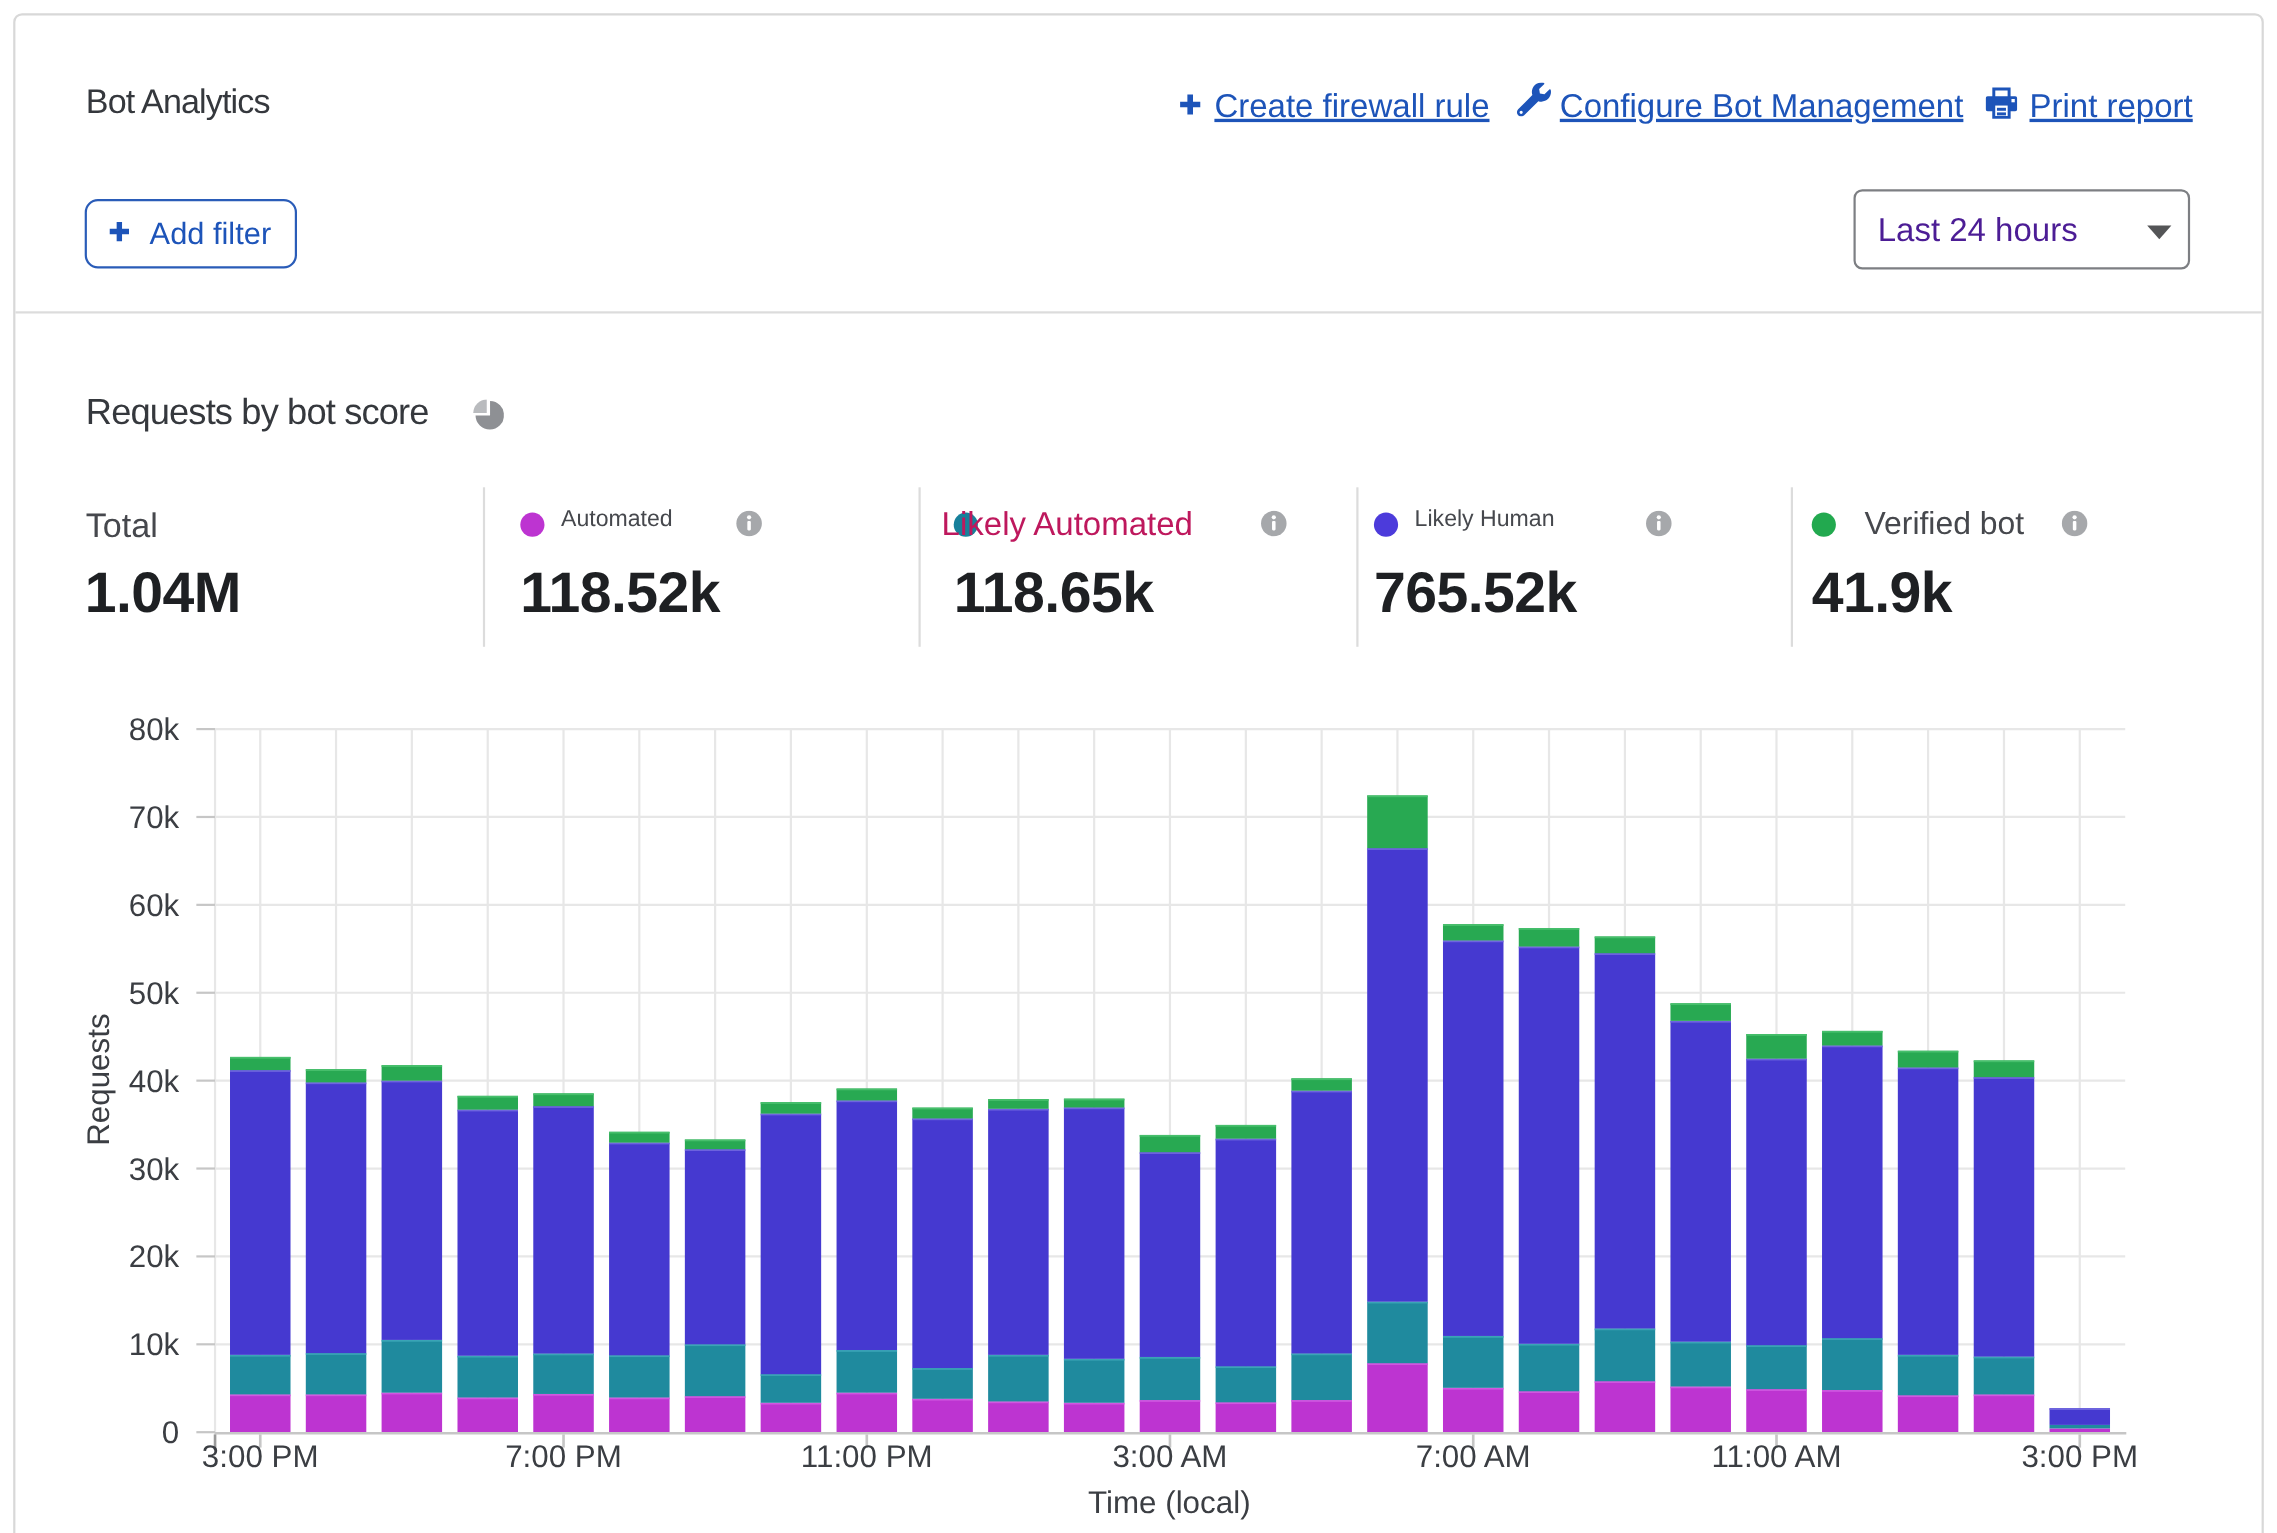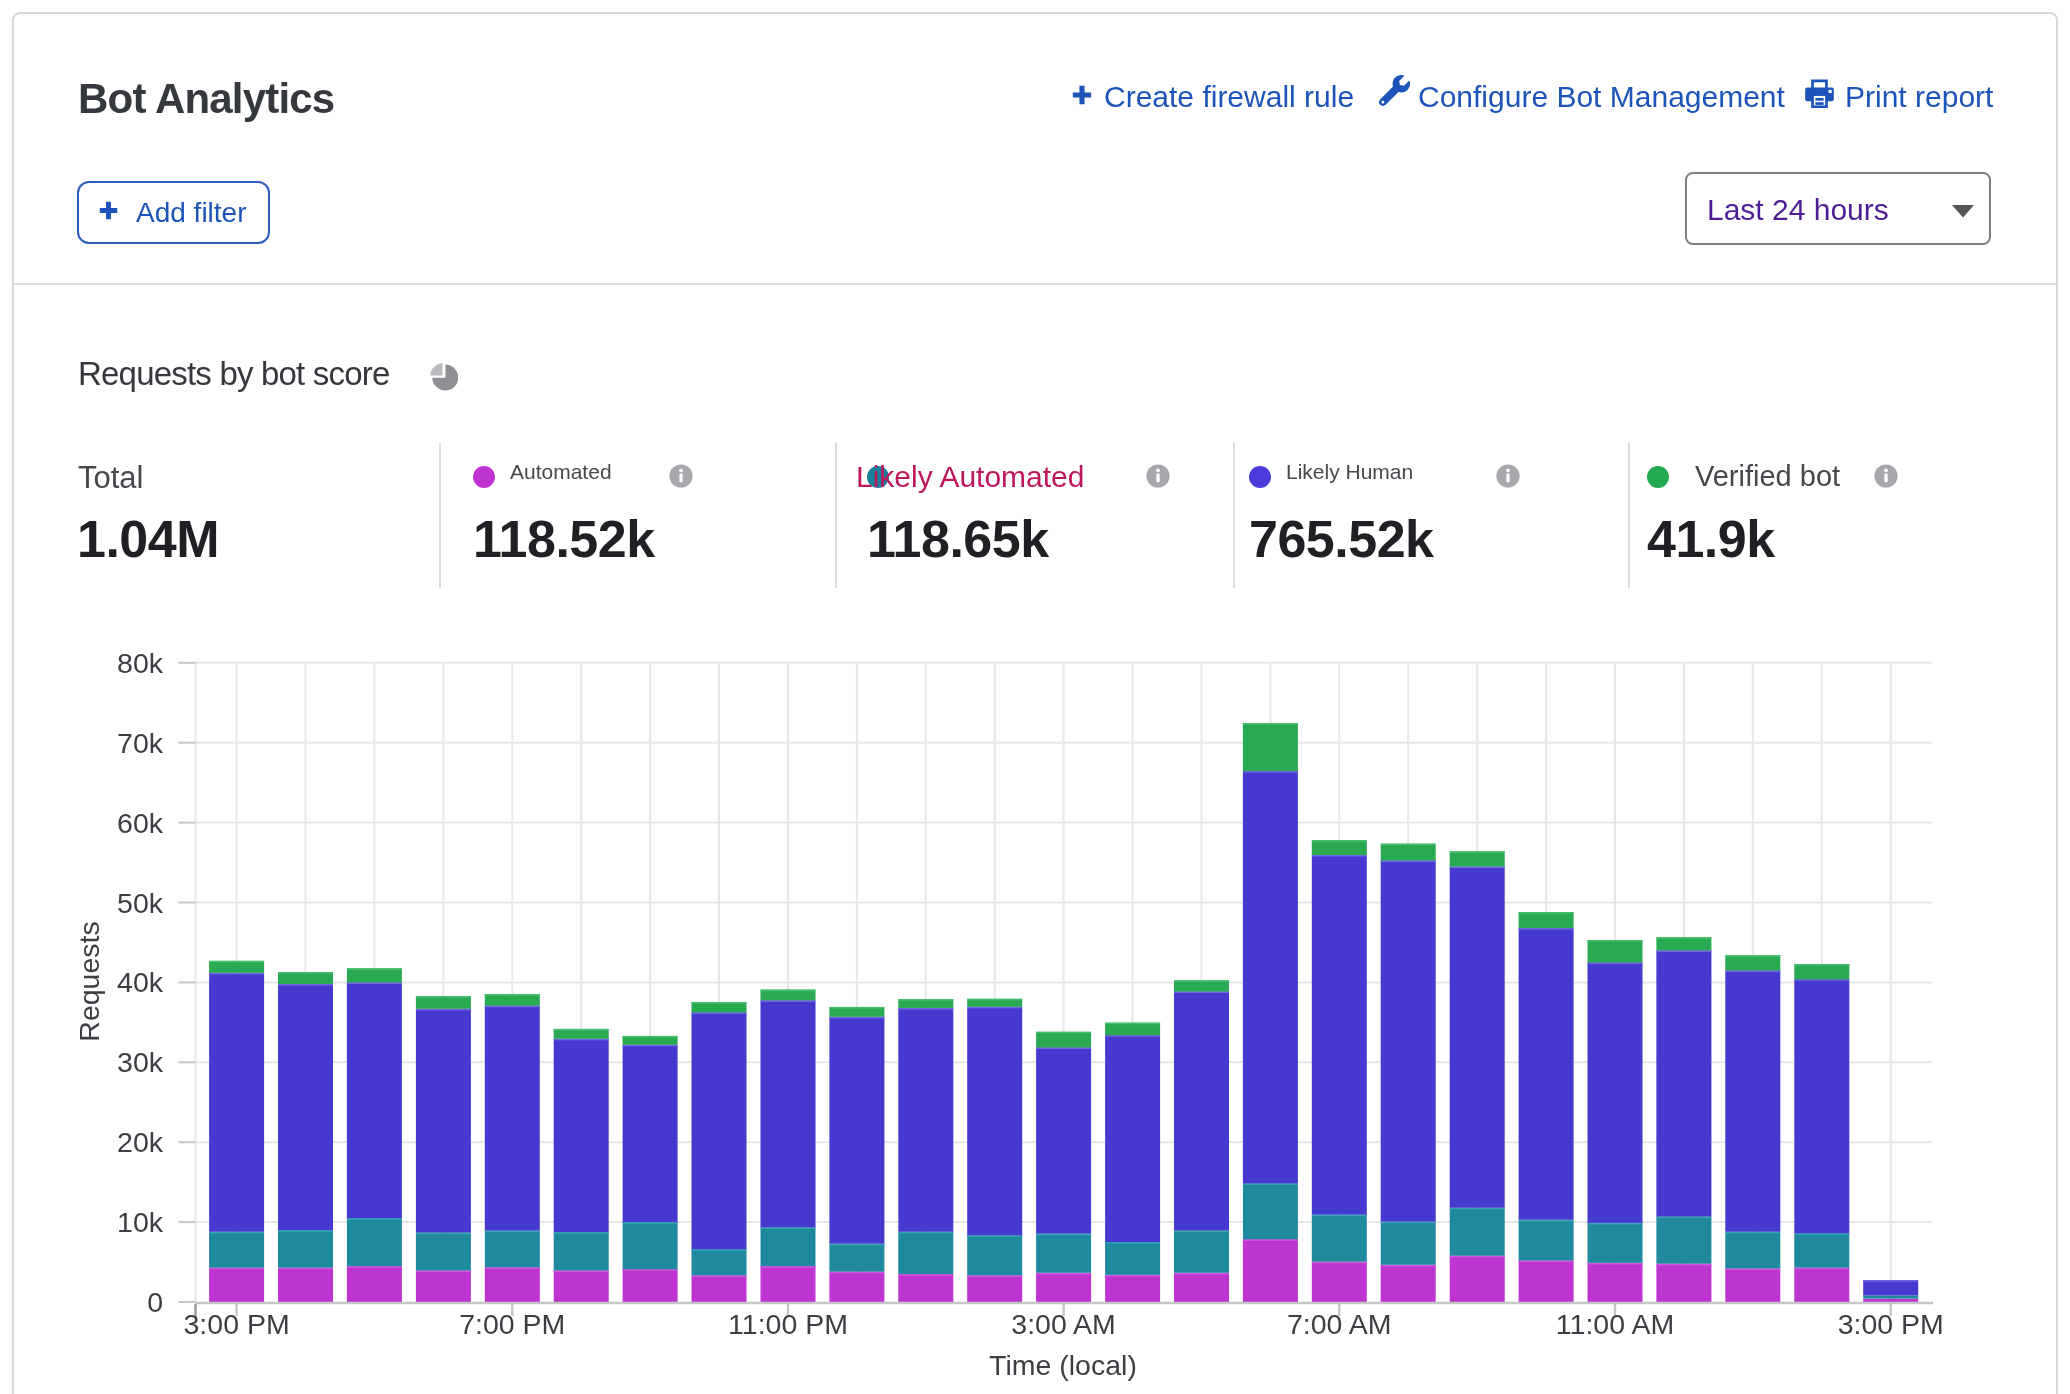--- a/index.html
+++ b/index.html
@@ -1,30 +1,30 @@
 <!DOCTYPE html>
 <html><head>
 <meta charset="utf-8">
 <style>
   * { margin:0; padding:0; box-sizing:border-box; }
   html,body { width:2070px; height:1394px; background:#fff; font-family:"Liberation Sans", sans-serif; }
   #page { position:relative; width:2070px; height:1394px; overflow:hidden; }
   .card { position:absolute; left:12px; top:12px; width:2046px; height:1420px;
           border:2px solid #d8d8d8; border-radius:8px; }
   .hsep { position:absolute; left:14px; top:283px; width:2042px; height:2px; background:#dcdcdc; }
-  .link { position:absolute; top:80px; font-size:30px; color:#1d54b9; }
+  .link { position:absolute; top:80px; font-size:30px; color:#1d54b9;text-decoration:underline; }
   .num  { position:absolute; top:509px; font-size:52px; font-weight:bold; color:#1e2023; letter-spacing:-0.5px; }
 </style>
 </head>
 <body>
 <div id="page">
   <div class="card"></div>
   <div class="hsep"></div>
 
-  <div style="position:absolute;left:78px;top:75px;font-size:42px;font-weight:bold;color:#35383d;letter-spacing:-0.8px">Bot Analytics</div>
+  <div style="position:absolute;left:78px;top:75px;font-size:31px;font-weight:normal;color:#35383d;letter-spacing:-0.8px">Bot Analytics</div>
 
   <svg style="position:absolute;left:1071px;top:84px" width="22" height="22" viewBox="0 0 24 24">
       <path fill="#1d54b9" d="M9.2 2h5.6v7.2H22v5.6h-7.2V22H9.2v-7.2H2V9.2h7.2z"></path>
     </svg>
   <div class="link" style="left:1104px">Create firewall rule</div>
   <svg style="position:absolute;left:1379px;top:75px" width="31" height="31" viewBox="0 0 512 512">
       <path fill="#1d54b9" d="M507.73 109.1c-2.24-9.03-13.54-12.09-20.12-5.51l-74.36 74.36-67.88-11.31-11.31-67.88 74.36-74.36c6.62-6.62 3.43-17.9-5.66-20.16-47.38-11.74-99.55.91-136.58 37.93-39.64 39.64-50.55 97.1-34.05 147.2L18.74 402.76c-24.99 24.99-24.99 65.51 0 90.5 24.99 24.99 65.51 24.99 90.5 0l213.21-213.21c50.12 16.71 107.47 5.68 147.37-34.22 37.07-37.07 49.7-89.32 37.91-136.73zM64 472c-13.25 0-24-10.75-24-24 0-13.26 10.75-24 24-24s24 10.74 24 24c0 13.25-10.75 24-24 24z"></path>
     </svg>
   <div class="link" style="left:1418px">Configure Bot Management</div>
   <svg style="position:absolute;left:1805px;top:79px" width="29" height="29" viewBox="0 0 29 29">

